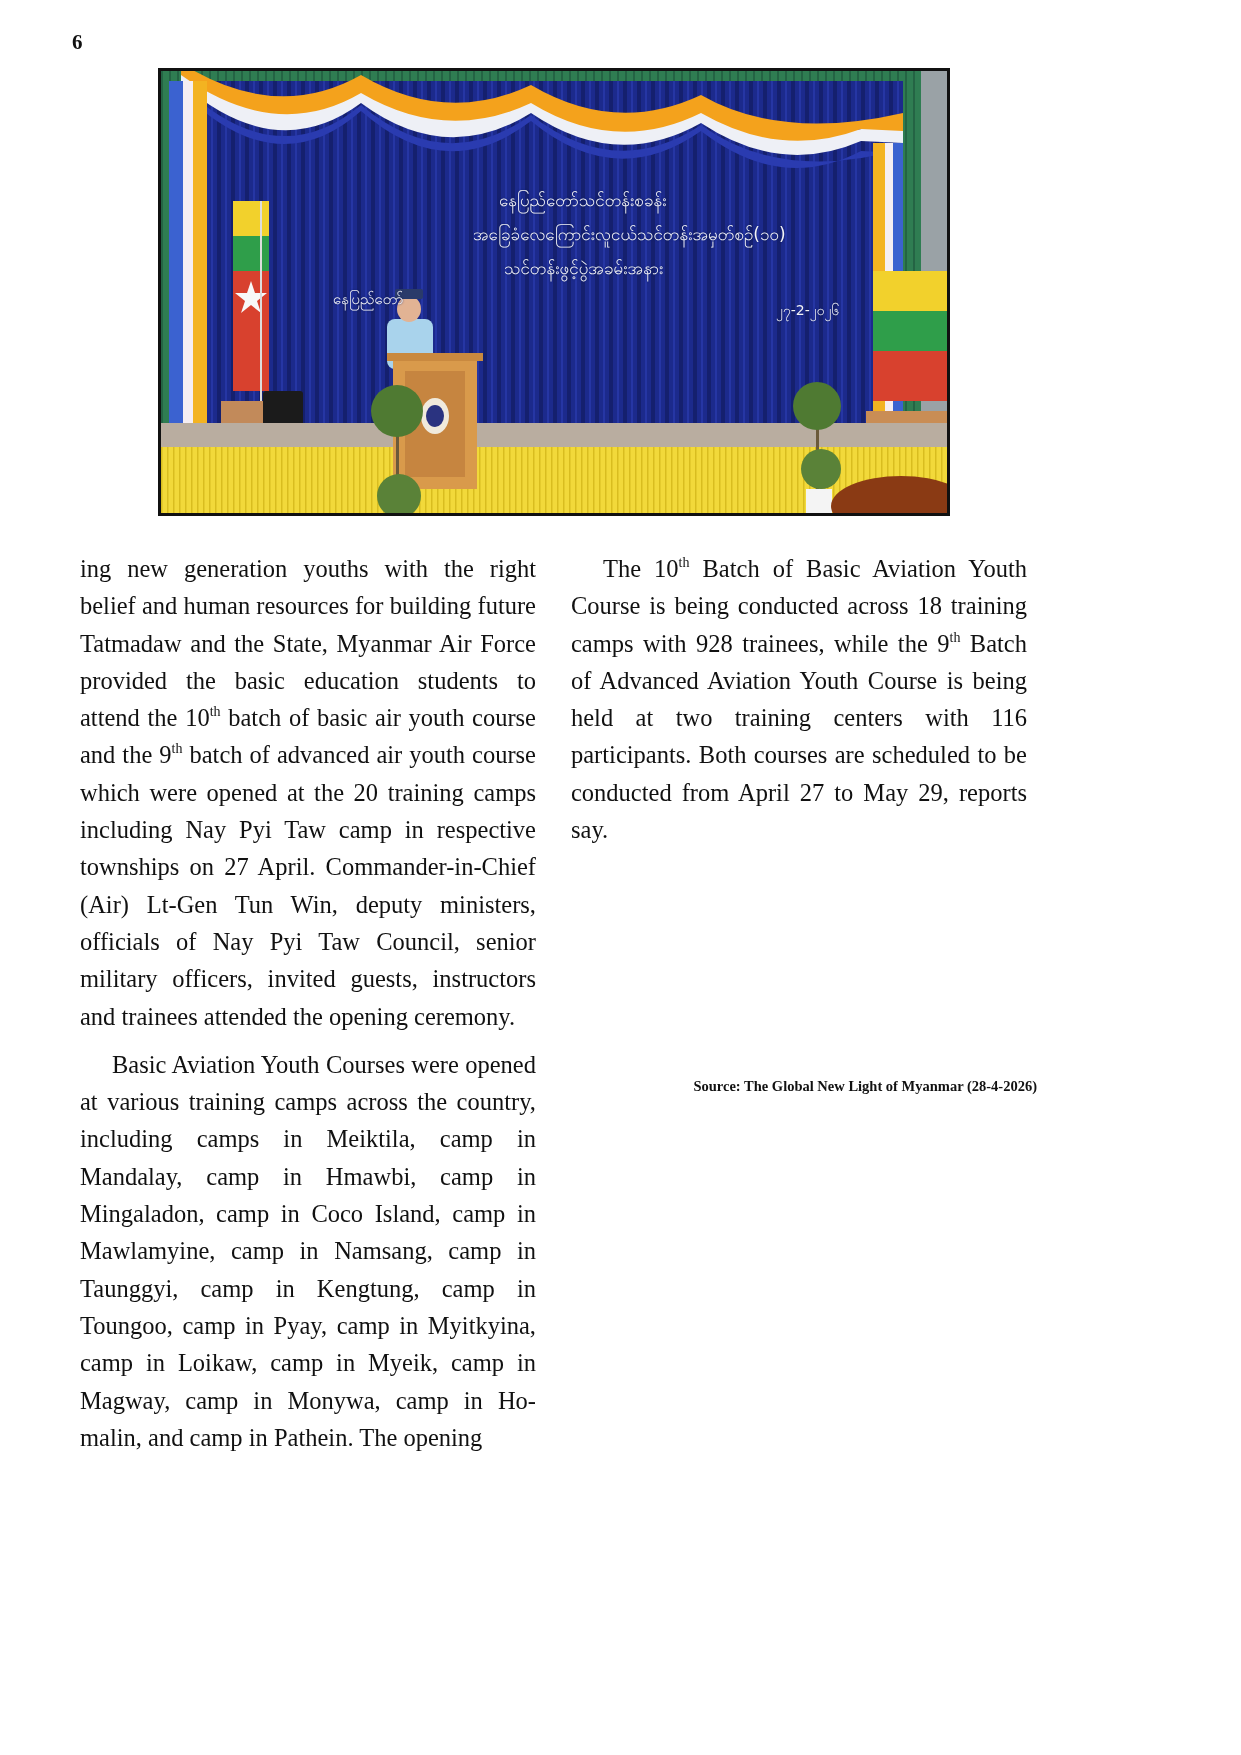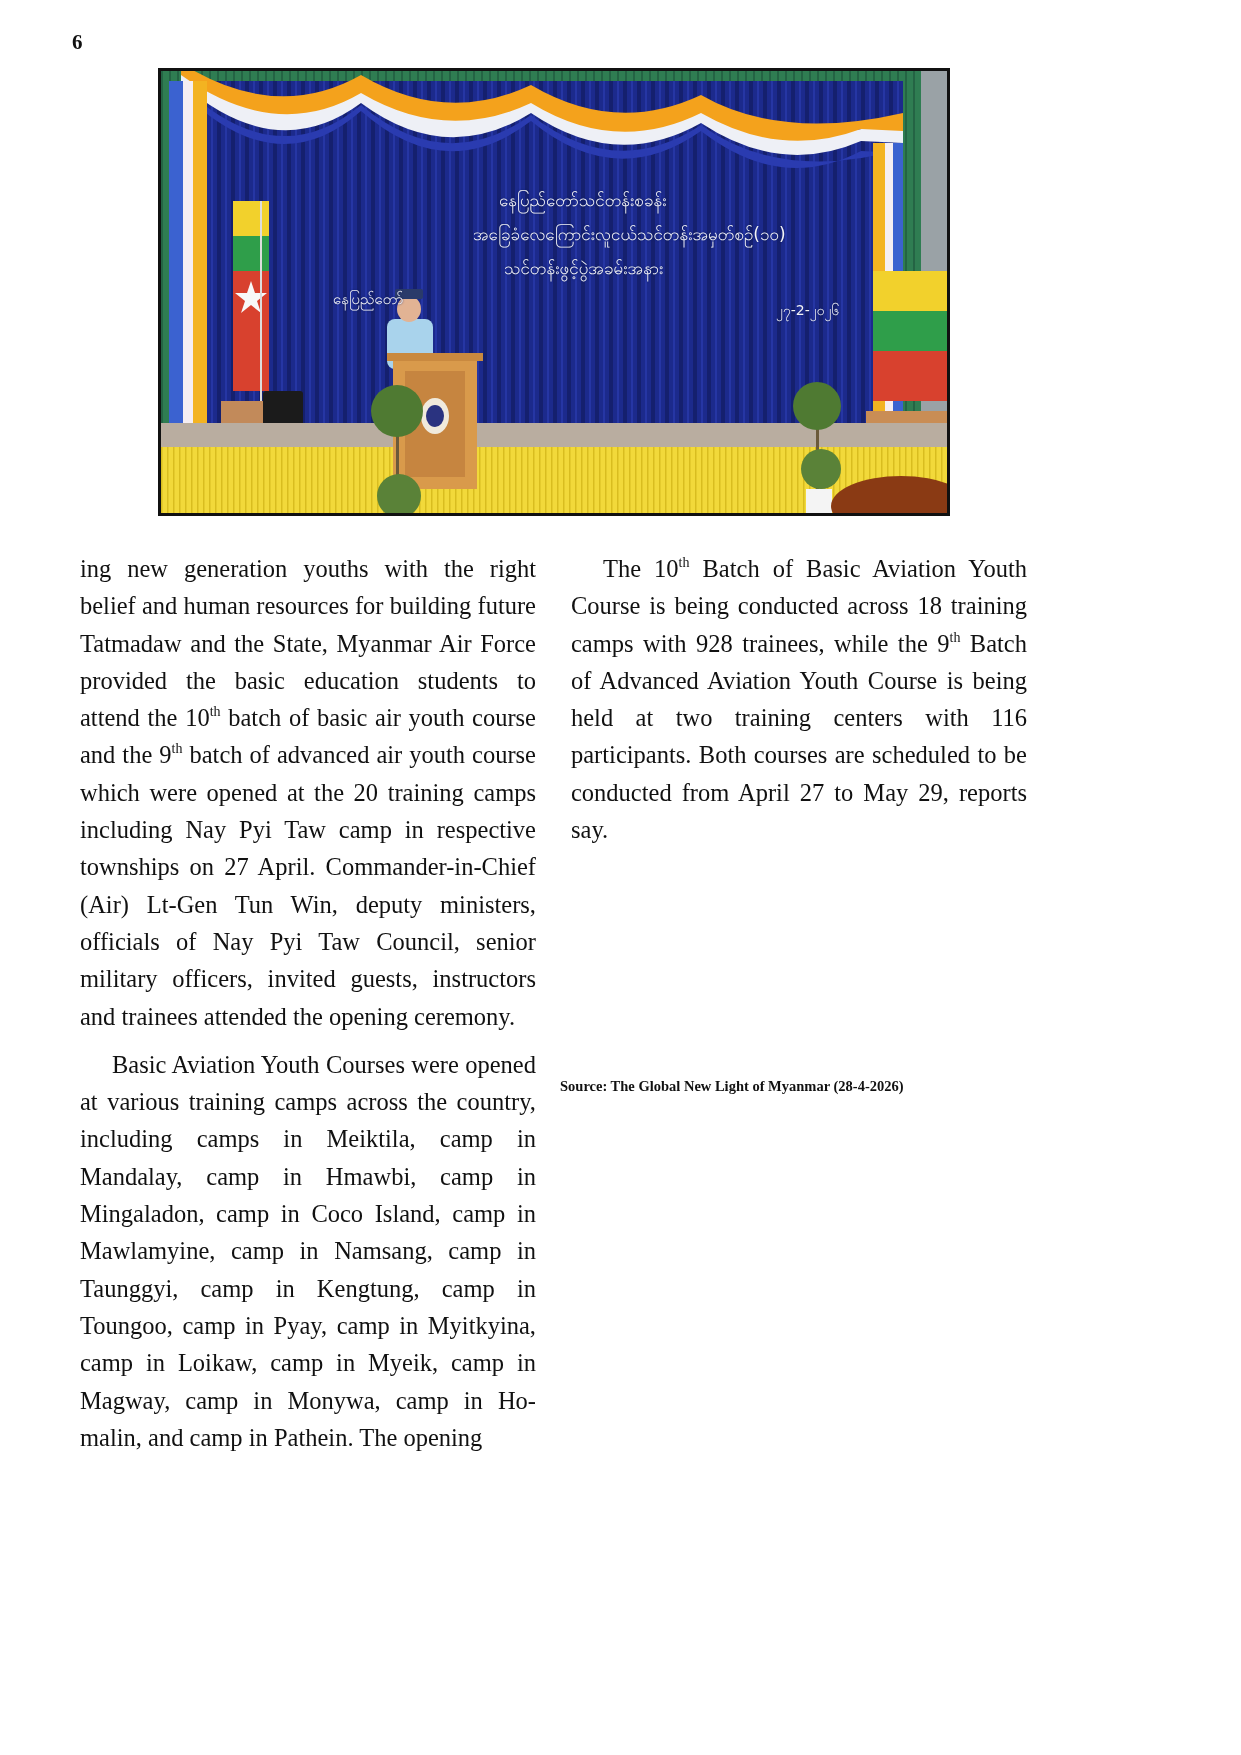--- a/index.html
+++ b/index.html
@@ -16,21 +16,21 @@
     .bt3 { left: 343px; top: 186px; font-size: 17px; text-align: right; }
     .bt4 { left: 136px; top: 218px; font-size: 15px; margin-left: 36px; }
     .bt5 { left: 615px; top: 230px; font-size: 14px; }
     .column { position: absolute; top: 550px; width: 456px; font-size: 24.5px; line-height: 37.3px;
               text-align: justify; hyphens: manual; }
     .col-left { left: 80px; }
     .col-right { left: 571px; }
     .column p { margin: 0 0 11px 0; }
     .column p.indent { text-indent: 32px; }
     sup { font-size: 14px; line-height: 0; vertical-align: 10px; }
-    .source { position: absolute; left: 560px; top: 1078px; width: 477px; 
+    .source { position: absolute; left: 560px; top: 1078px; width: 477px; text-align: right;
               font-weight: bold; font-size: 14.5px; font-family: Liberation Serif, serif; }
   </style>
 </head>
 <body>
 
 <div class="page-number">6</div>
 
 <div class="photo">
   <svg viewBox="0 0 786 442" preserveAspectRatio="none">
     <defs>

